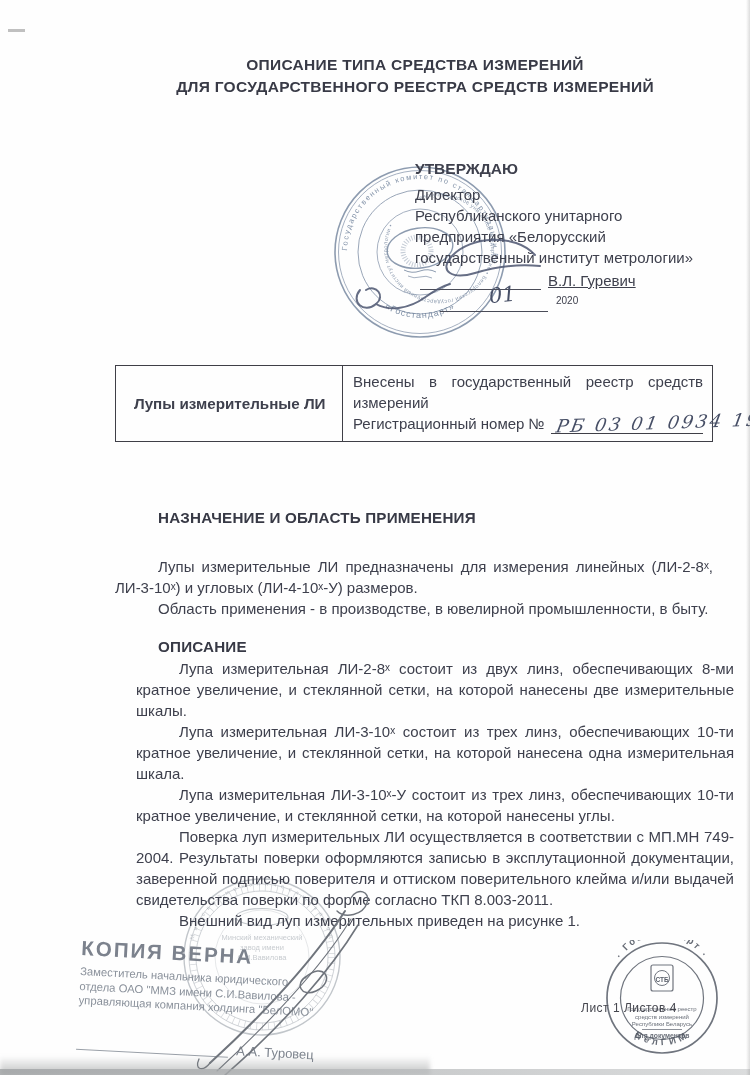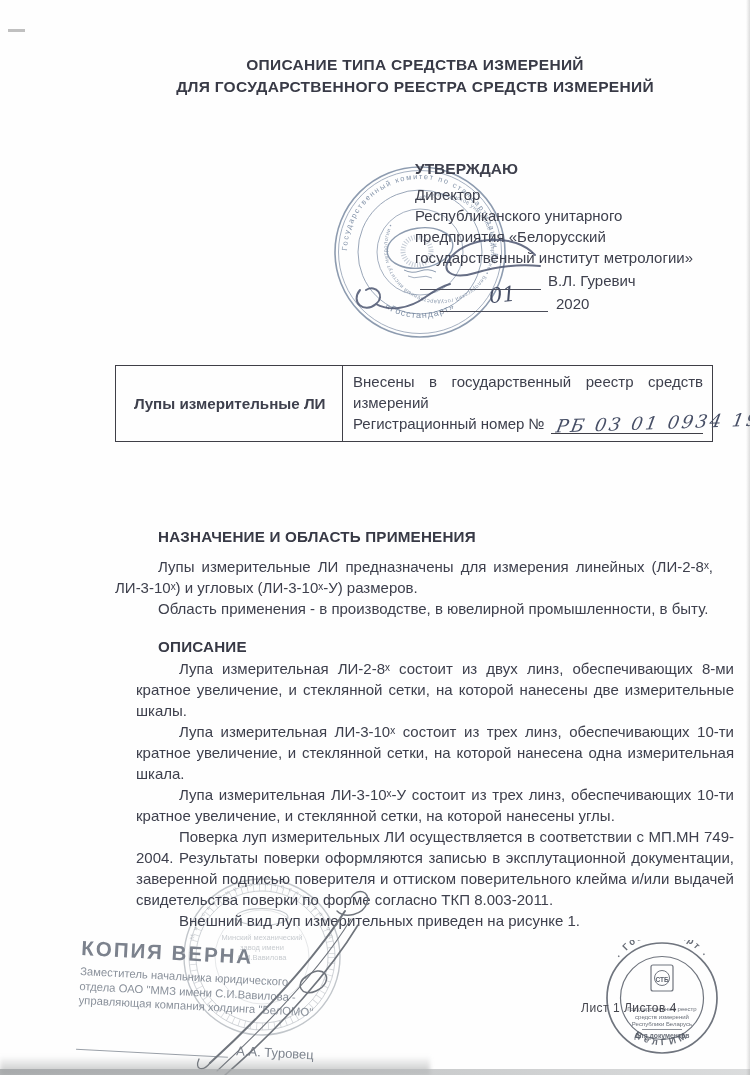--- a/index.html
+++ b/index.html
@@ -16,41 +16,41 @@
   .doc-title { left:75px; top:54px; width:680px; text-align:center;
     font-size:15.5px; font-weight:bold; line-height:22px; letter-spacing:.3px; color:#383a46; }
   .approve-block { left:415px; top:158px; width:330px; font-size:15px; line-height:21px; z-index:2; }
   .approve-label { font-weight:bold; font-size:15.5px; margin-bottom:5px; }
   
   .stamp-approval { left:328px; top:166px; z-index:1; }
   .sig-overlay { left:330px; top:218px; z-index:4; }
   .sig-underline { border-top:1.6px solid #4a4c58; z-index:3; }
   .u1 { left:420px; top:289px; width:121px; }
   .u2 { left:440px; top:311px; width:108px; }
-  .sig-name { left:548px; top:272px; font-size:15px; z-index:3; }
-  .sig-year { left:556px; top:295px; font-size:15px; z-index:3; }
+  .sig-name { left:548px; top:272px; font-size:15px; z-index:3;text-decoration:underline; }
+  .sig-year { left:556px; top:295px; font-size:10px; z-index:3; }
   .hand { font-family:"DejaVu Serif", serif; font-style:italic; color:#474f66; }
   .hand-date { left:489px; top:283px; font-size:21px; transform:rotate(-6deg); z-index:4; }
   
   .reg-table { left:115px; top:365px; width:598px; height:77px;
     border:1.6px solid #3f3f47; display:grid; grid-template-columns:227px 1fr; z-index:2; background:transparent; }
   .reg-left { border-right:1.6px solid #3f3f47; display:flex; align-items:center;
     padding-left:18px; font-weight:bold; font-size:15.2px; }
   .reg-right { padding:5px 9px 4px 10px; font-size:15px; line-height:21px; }
   .reg-entry { text-align:justify; }
   .reg-row { display:flex; align-items:flex-end; white-space:nowrap; }
   .reg-underline { flex:1; border-bottom:1.6px solid #3f3f47; position:relative; height:20px; margin-left:6px; }
   .reg-number { position:absolute; left:6px; bottom:0px; font-size:18px; letter-spacing:2.5px;
     transform:skewX(-12deg) rotate(-2deg); white-space:nowrap; }
   
   .bodytext { left:115px; width:598px; font-size:15px; line-height:21px; text-align:justify; z-index:3; }
   .bodytext p { text-indent:43px; margin:0; }
   .tu-line { top:458px; }
   .sect-heading { left:158px; font-size:15.2px; font-weight:bold; color:#373945; letter-spacing:.2px; z-index:3; }
-  .h-purpose { top:509px;margin-top:19px; }
+  .h-purpose { top:509px; }
   .purpose-block { top:556px; }
   .h-desc { top:638px; }
   .desc-block { top:658px;margin-left:21px; }
   
   .stamp-protractor { left:178px; top:876px; z-index:1; }
   .copy-stamp { left:82px; top:936px; width:252px; transform:rotate(3deg); transform-origin:left top; z-index:3; }
   .copy-title { font-size:20.5px; font-weight:bold; letter-spacing:2px; color:#7c828d; }
   .copy-lines { margin-top:4px; font-size:11.3px; line-height:14.5px; color:#8a919b; width:240px; }
   .copy-sig-row { margin-top:27px; display:flex; align-items:flex-end; white-space:nowrap; }
   .copy-underline { width:152px; border-bottom:1.5px solid #9aa0a8; height:12px; }
@@ -140,21 +140,21 @@
           <span class="reg-number hand">РБ 03 01 0934 19</span>
         </span>
       </div>
     </div>
   </div>
 
 
   <div class="abs sect-heading h-purpose">НАЗНАЧЕНИЕ И ОБЛАСТЬ ПРИМЕНЕНИЯ</div>
 
   <div class="abs bodytext purpose-block">
-    <p>Лупы измерительные ЛИ предназначены для измерения линейных (ЛИ-2-8ˣ, ЛИ-3-10ˣ) и угловых (ЛИ-3-10ˣ-У) размеров.</p>
+    <p>Лупы измерительные ЛИ предназначены для измерения линейных (ЛИ-2-8ˣ, ЛИ-3-10ˣ) и угловых (ЛИ-4-10ˣ-У) размеров.</p>
     <p>Область применения - в производстве, в ювелирной промышленности, в быту.</p>
   </div>
 
   <div class="abs sect-heading h-desc">ОПИСАНИЕ</div>
 
   <div class="abs bodytext desc-block">
     <p>Лупа измерительная ЛИ-2-8ˣ состоит из двух линз, обеспечивающих 8-ми кратное увеличение, и стеклянной сетки, на которой нанесены две измерительные шкалы.</p>
     <p>Лупа измерительная ЛИ-3-10ˣ состоит из трех линз, обеспечивающих 10-ти кратное увеличение, и стеклянной сетки, на которой нанесена одна измерительная шкала.</p>
     <p>Лупа измерительная ЛИ-3-10ˣ-У состоит из трех линз, обеспечивающих 10-ти кратное увеличение, и стеклянной сетки, на которой нанесены углы.</p>
     <p>Поверка луп измерительных ЛИ осуществляется в соответствии с МП.МН 749-2004. Результаты поверки оформляются записью в эксплутационной документации, заверенной подписью поверителя и оттиском поверительного клейма и/или выдачей свидетельства поверки по форме согласно ТКП 8.003-2011.</p>

